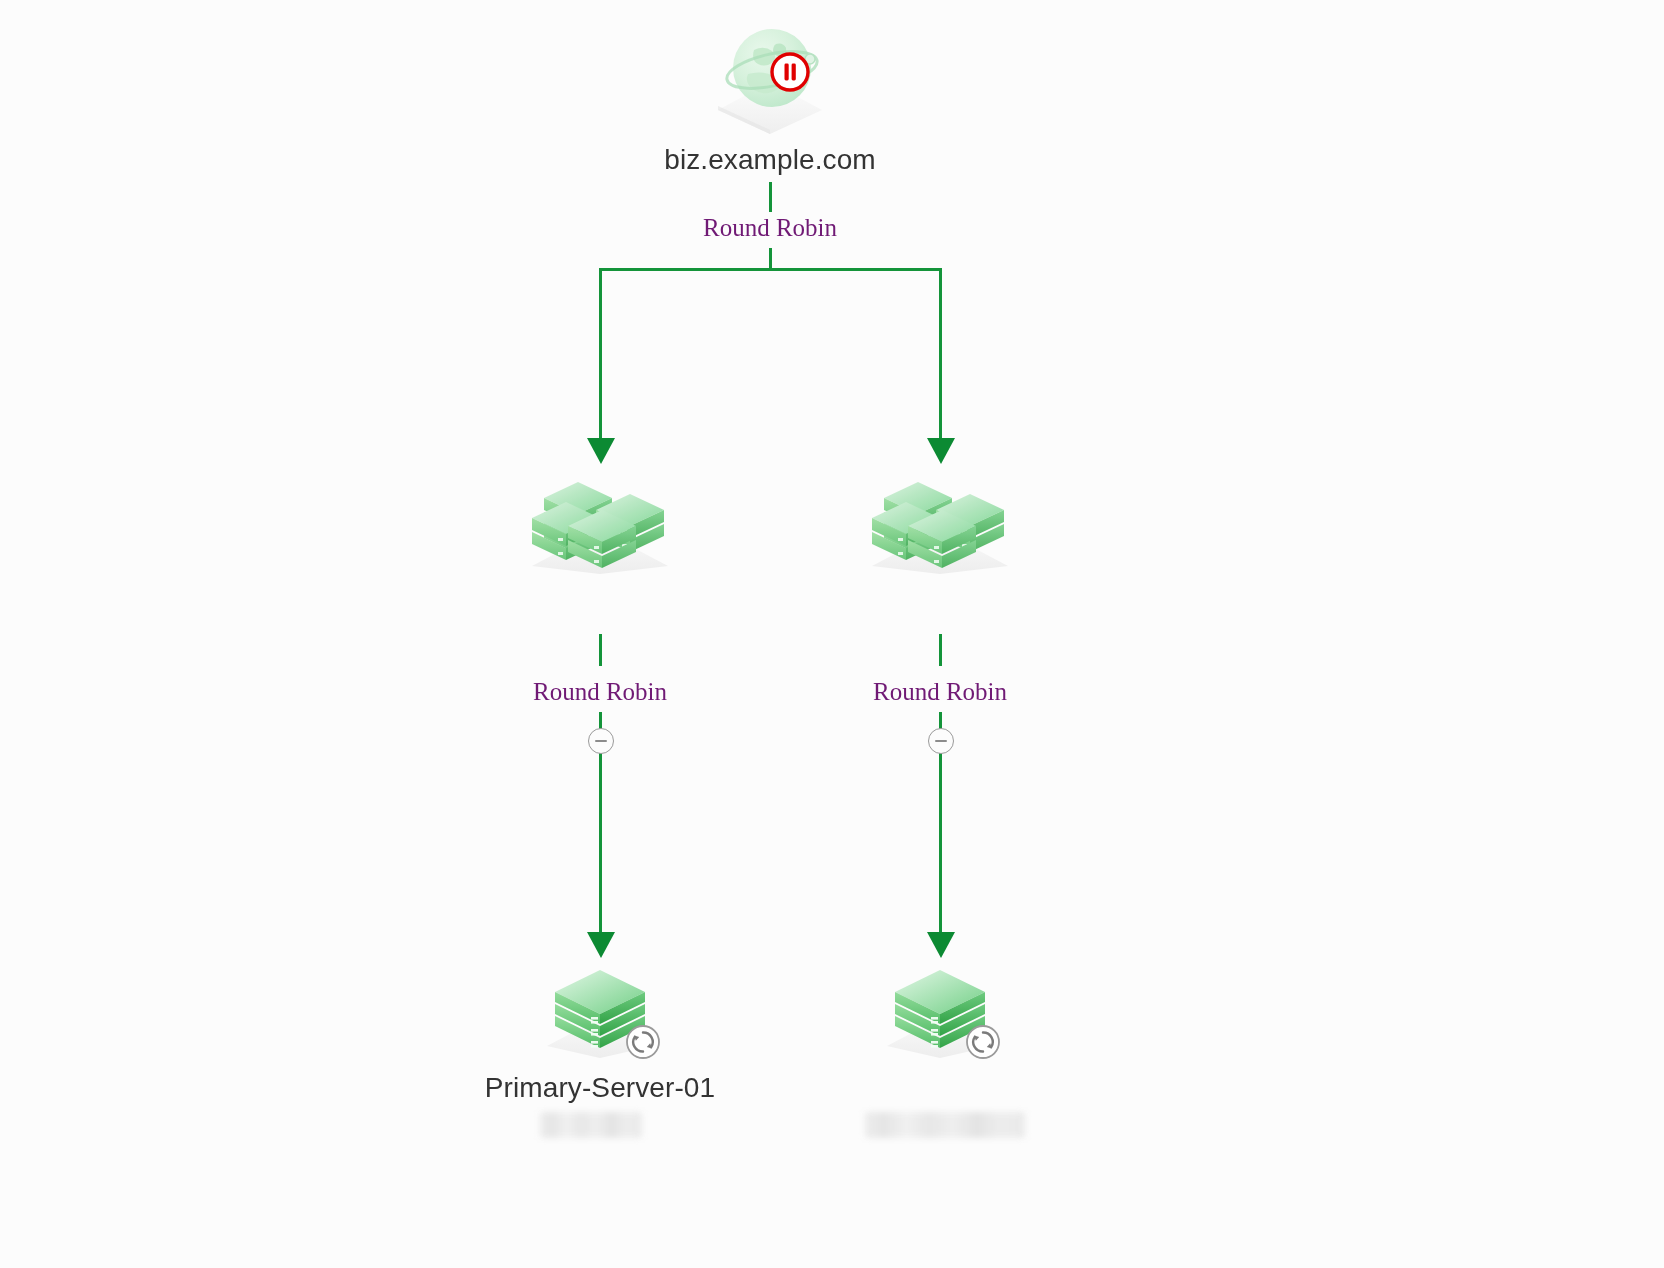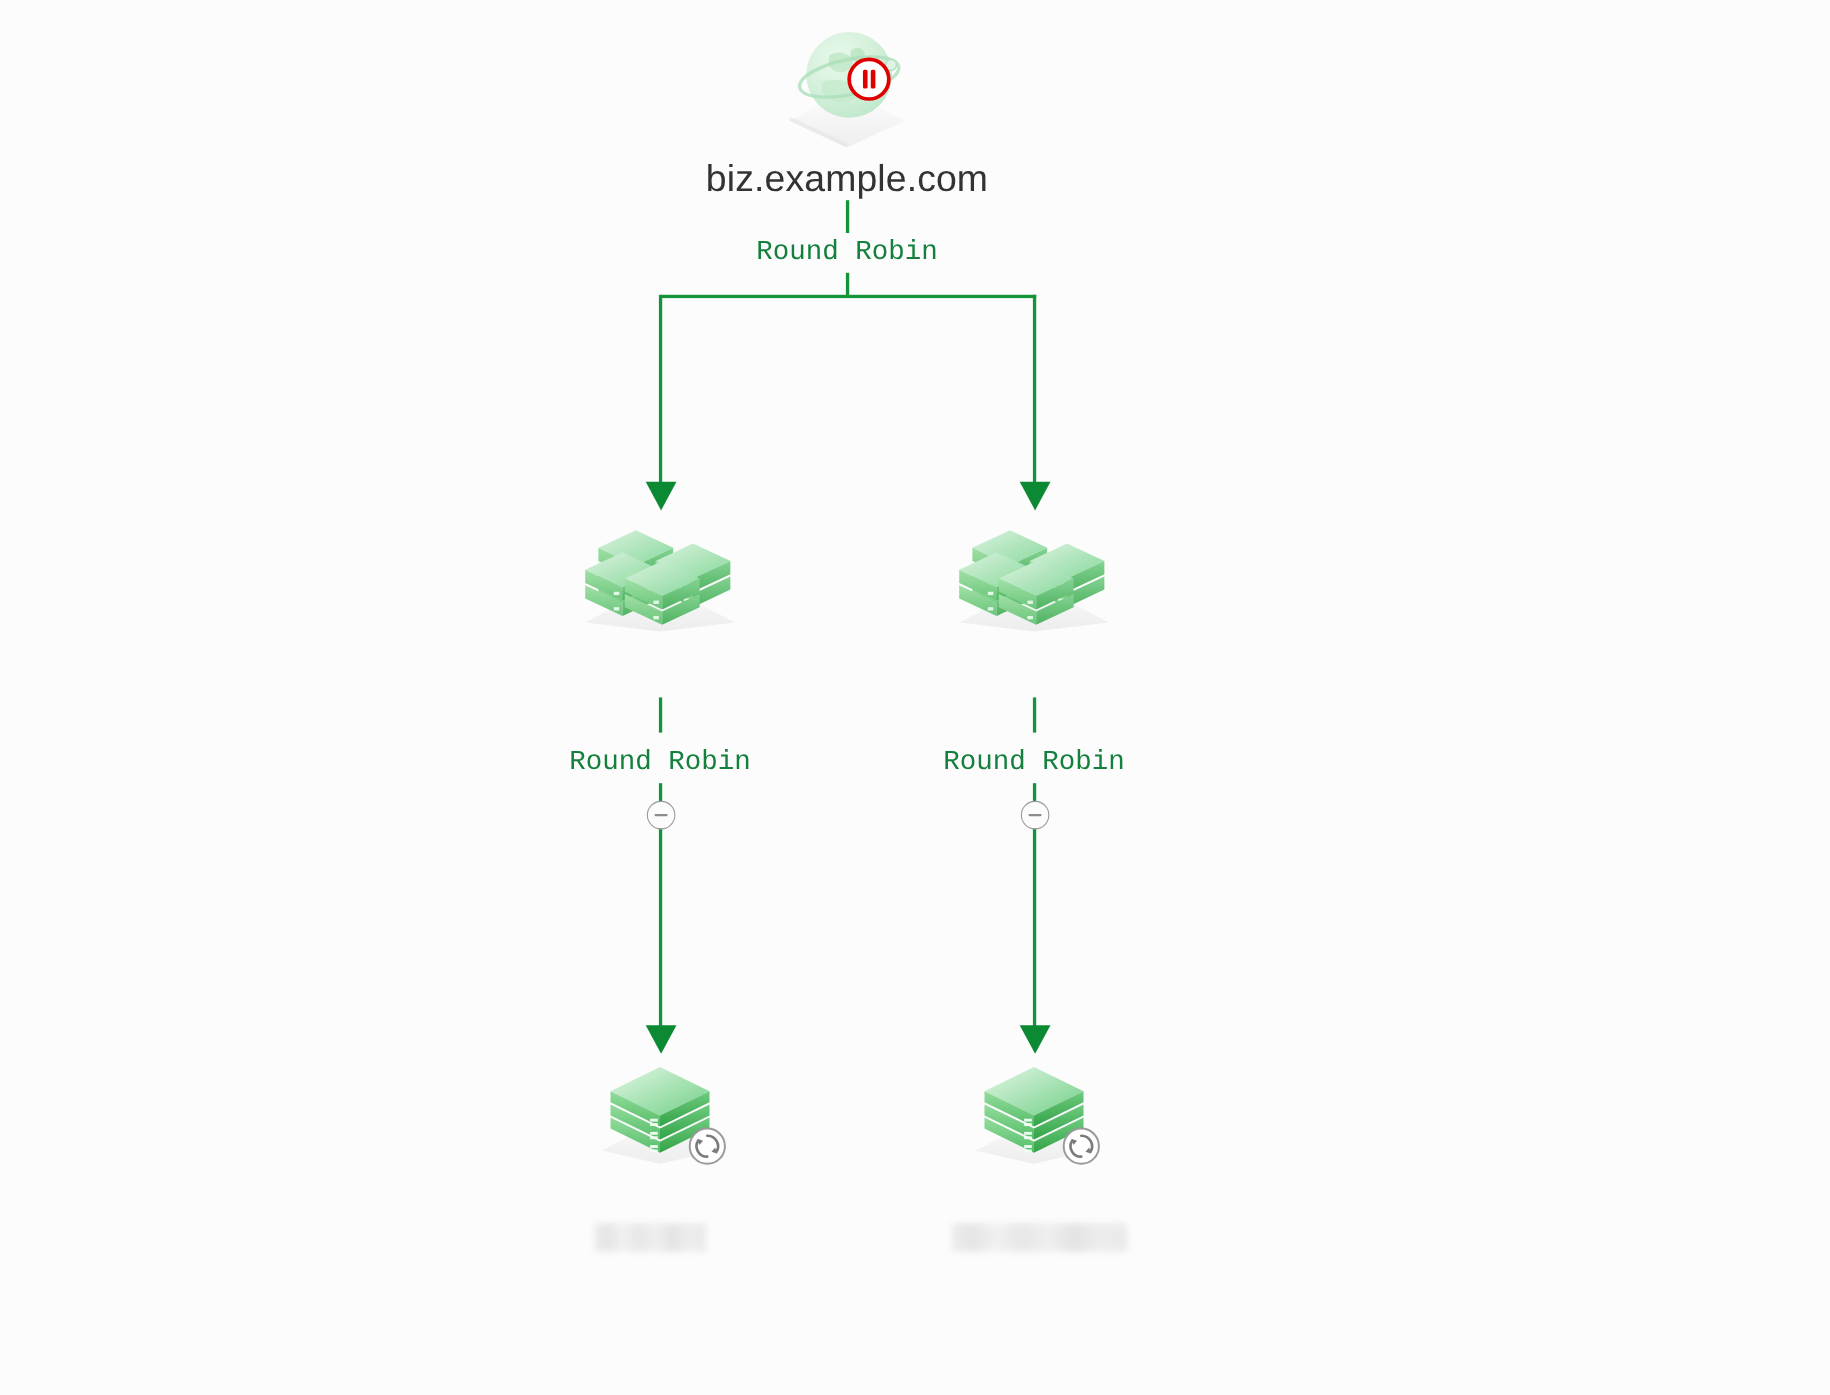--- a/index.html
+++ b/index.html
@@ -14,31 +14,31 @@
     position: relative;
     width: 1664px;
     height: 1268px;
     background: #fcfcfc;
   }
   
   .node-label {
     position: absolute;
     text-align: center;
     color: #333333;
-    font-size: 34px;
+    font-size: 28px;
     font-family: "Liberation Sans", sans-serif;
     white-space: nowrap;
     letter-spacing: 0.1px;
   }
   .policy-label {
     position: absolute;
     text-align: center;
-    color: #15803d;
+    color: #701a75;
     font-size: 25px;
-    font-family: Liberation Mono, monospace;
+    font-family: Liberation Serif, serif;
     white-space: nowrap;
     background: #fcfcfc;
     padding: 2px 10px;
   }
   
   .vline {
     position: absolute;
     width: 3px;
     background: #14943a;
   }
@@ -338,20 +338,21 @@
       
       <svg width="44" height="44" viewBox="0 0 44 44" style="position:absolute; left:86px; top:58px;">
         <circle cx="22" cy="22" r="16" fill="#ffffff" stroke="#9a9a9a" stroke-width="1.8"></circle>
         <path d="M22,12.5 A9.5,9.5 0 0,1 30.2,27.2" fill="none" stroke="#7b7b7b" stroke-width="2.4" stroke-linecap="round"></path>
         <polygon points="30.8,28.6 25.8,27.0 29.2,23.2" fill="#7b7b7b"></polygon>
         <path d="M22,31.5 A9.5,9.5 0 0,1 13.8,16.8" fill="none" stroke="#7b7b7b" stroke-width="2.4" stroke-linecap="round"></path>
         <polygon points="13.2,15.4 18.2,17.0 14.8,20.8" fill="#7b7b7b"></polygon>
       </svg>
     </div>
   </div>
+  <div class="node-label" style="left:450px; top:1072px; width:300px;">Primary-Server-01</div>
   <div class="redacted" style="left:540px; top:1112px; width:102px;"></div>
 
   <div class="node" style="left:875px; top:962px; width:130px;">
     <div class="icon-wrap">
       <svg width="130" height="100" viewBox="0 0 130 100">
         <polygon points="65,56 118,84 65,96 12,84" fill="url(#svPlat)"></polygon>
         <polygon points="65,8 110,30 65,52 20,30" fill="url(#svTop)"></polygon>
         <polygon points="20,30 65,52 65,62 20,40" fill="url(#svLeft)"></polygon>
         <polygon points="110,30 65,52 65,62 110,40" fill="url(#svRight)"></polygon>
         <polygon points="20,42 65,64 65,74 20,52" fill="url(#svLeft)"></polygon>

